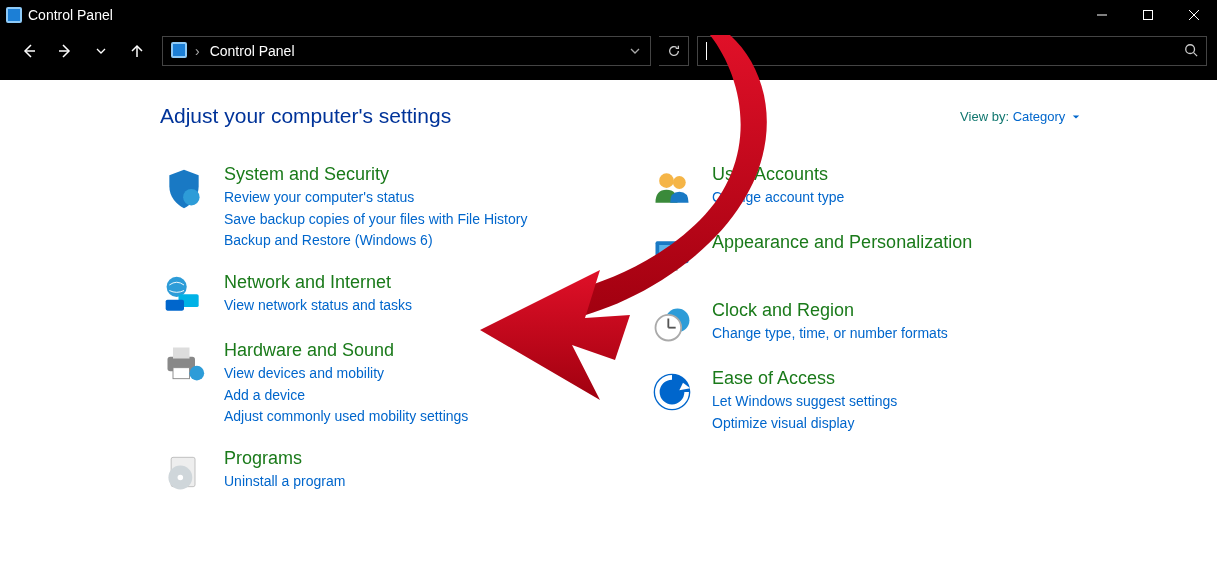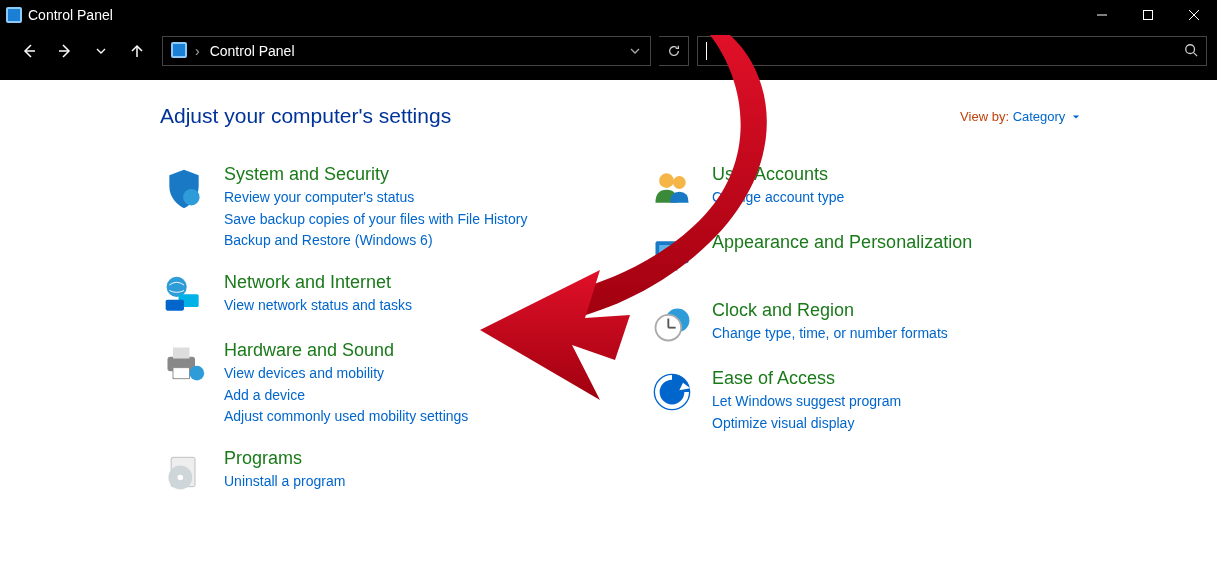--- a/index.html
+++ b/index.html
@@ -40,21 +40,21 @@
   }
   .search-cursor{width:1px;height:18px;background:#fff}
   
   .content{
     padding:24px 48px 8px 160px; background:#fff; height:calc(567px - 80px);
     position:relative;
   }
   .hdr-row{display:flex;justify-content:space-between;align-items:center;margin-bottom:36px;max-width:920px}
   .hdr-title{color:#003399;font-size:21px}
   .viewby{font-size:13px}
-  .viewby .lbl{color:#c2410c}
+  .viewby .lbl{color:#0f766e}
   .viewby .val{color:#0066cc;cursor:pointer}
   .columns{display:flex;gap:36px;max-width:940px}
   .col{flex:1}
   .catrow{display:flex;gap:16px;margin-bottom:20px}
   .cat-icon{width:48px;height:48px;flex-shrink:0;display:flex;align-items:center;justify-content:center}
   .catbody{}
   .cat-title{color:#1a7a1a;font-size:18px;margin-bottom:2px;cursor:pointer}
   .cat-link{color:#0066cc;font-size:14px;line-height:1.55;cursor:pointer}
   
   .arrow-overlay{position:absolute;top:0;left:0;pointer-events:none}
@@ -274,21 +274,21 @@
       <div class="catrow">
         <div class="cat-icon">
           <svg width="44" height="44" viewBox="0 0 48 48">
             <circle cx="24" cy="24" r="20" fill="#0066cc"></circle>
             <path d="M24 8 A16 16 0 1 0 40 24" fill="none" stroke="#fff" stroke-width="5"></path>
             <path d="M36 14 L44 20 L32 22 Z" fill="#fff"></path>
           </svg>
         </div>
         <div class="catbody">
           <div class="cat-title">Ease of Access</div>
-          <div class="cat-link">Let Windows suggest program</div>
+          <div class="cat-link">Let Windows suggest settings</div>
           <div class="cat-link">Optimize visual display</div>
         </div>
       </div>
 
     </div>
   </div>
 
 </div>
 
 <svg class="arrow-overlay" width="1217" height="567">

